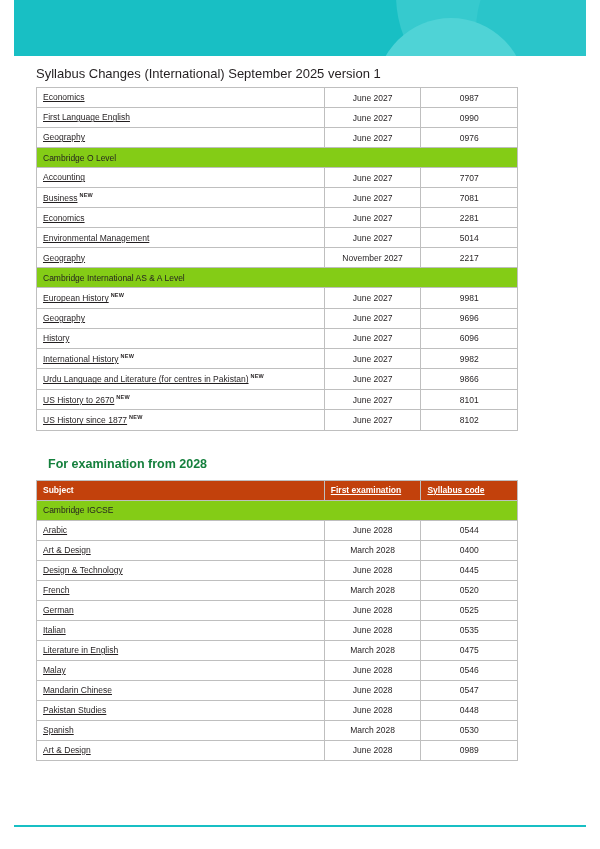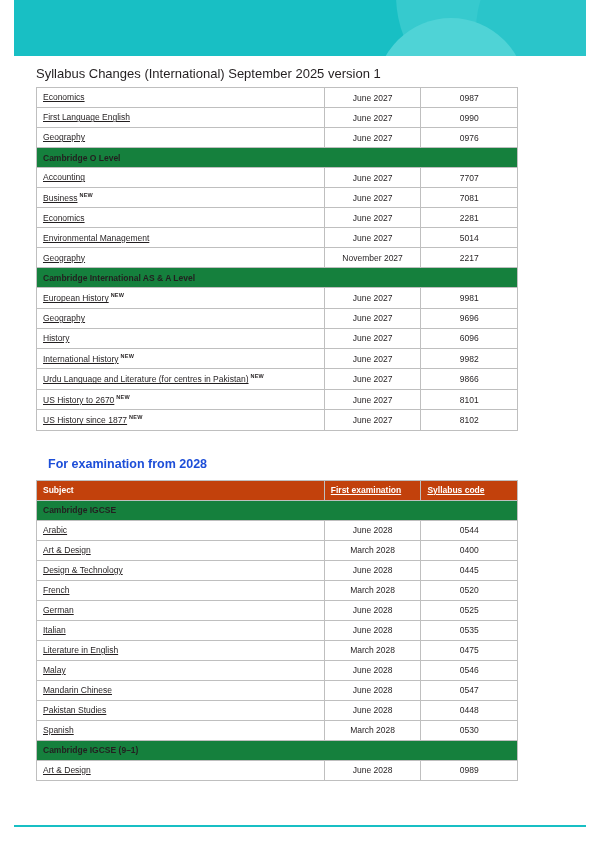--- a/index.html
+++ b/index.html
@@ -100,41 +100,41 @@
     color: #ffffff;
     font-weight: bold;
     text-align: left;
     font-size: 8.5px;
     padding: 7px 6px;
     vertical-align: top;
   }
   thead th.col-exam, thead th.col-code { text-align: left; text-decoration: underline; }
 
   tr.group td {
-    background: #15803d;
-    font-weight: bold;
+    background: #84cc16;
+    font-weight: normal;
     color: #231f20;
   }
   .subject-link {
     text-decoration: underline;
     text-decoration-color: #231f20;
   }
   sup.newtag {
     font-size: 5.5px;
     font-weight: bold;
     vertical-align: super;
     letter-spacing: 0.2px;
     text-decoration: none;
     display: inline;
     margin-left: 2px;
   }
   .wrapcell { line-height: 1.25; }
 
   h2.section-title {
-    color: #1d4ed8;
+    color: #15803d;
     font-size: 12.5px;
     font-weight: bold;
     margin: 26px 0 9px 48px;
   }
 </style>
 </head>
 <body>
 
 <div class="header-band">
   <div class="swoosh-a"></div>
@@ -304,23 +304,20 @@
         <tr>
           <td class="wrapcell"><span class="subject-link">Pakistan Studies</span></td>
           <td class="col-exam">June 2028</td>
           <td class="col-code">0448</td>
         </tr>
         <tr>
           <td class="wrapcell"><span class="subject-link">Spanish</span></td>
           <td class="col-exam">March 2028</td>
           <td class="col-code">0530</td>
         </tr>
-        <tr class="group">
-          <td colspan="3">Cambridge IGCSE (9–1)</td>
-        </tr>
         <tr>
           <td class="wrapcell"><span class="subject-link">Art &amp; Design</span></td>
           <td class="col-exam">June 2028</td>
           <td class="col-code">0989</td>
         </tr>
       </tbody>
   </table>
 
 </div>
 

